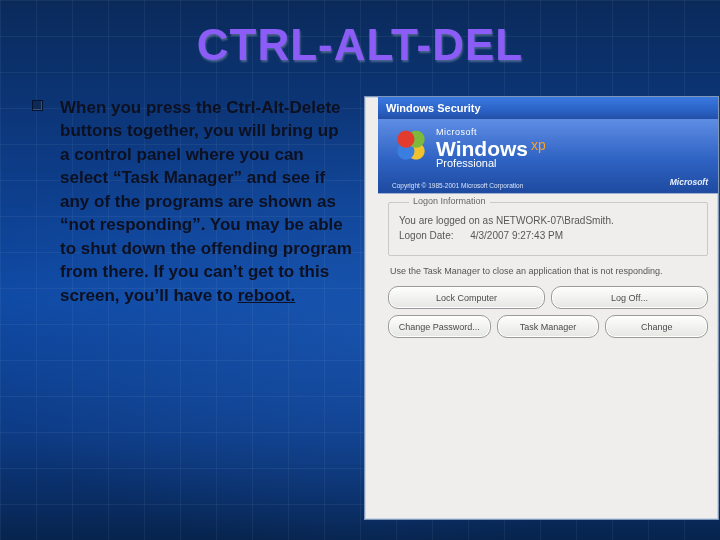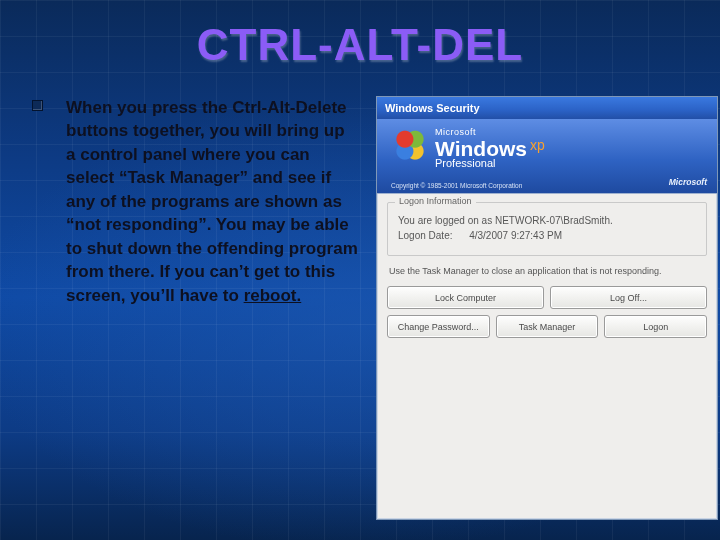--- a/index.html
+++ b/index.html
@@ -27,21 +27,21 @@
     position:absolute;top:20px;left:0;right:0;
     text-align:center;
     font-family:"Arial Black",Arial,sans-serif;
     font-size:44px;font-weight:900;
     letter-spacing:1px;
     color:#8b5cf6;
     text-shadow:1px 2px 2px rgba(255,255,255,.25);
   }
   .content{
     position:absolute;top:96px;left:32px;right:20px;bottom:20px;
-    display:flex;gap:18px;
+    display:flex;gap:12px;
   }
   .bullet-col{flex:0 0 16px;padding-top:4px}
   .bullet{
     width:9px;height:9px;background:#0d2a57;
     border:1px solid #03132e;
     box-shadow:inset -1px -1px 0 rgba(255,255,255,.2);
   }
   .text-col{
     flex:0 0 292px;
     font-size:17px;font-weight:700;color:#0d1020;
@@ -49,20 +49,21 @@
   }
   .text-col .underline{text-decoration:underline}
   .figure-col{flex:1;display:flex;justify-content:flex-end}
 
   
   .wsec{
     width:340px;background:#efeeec;color:#000;
     font-family:Tahoma,Arial,sans-serif;font-size:10px;
     border:1px solid #7f98b8;
     box-shadow:0 0 0 1px #c9d4e4 inset;
+    padding-left:13px;
   }
   .wsec .titlebar{
     height:22px;background:linear-gradient(180deg,#3a79e0 0%,#2b62c6 60%,#224fa7 100%);
     color:#fff;font-weight:700;padding:0 8px;display:flex;align-items:center;font-size:11px;
   }
   .wsec .banner{
     height:74px;position:relative;
     background:linear-gradient(180deg,#5e8de4 0%,#2f63c3 55%,#1e4aa0 100%);
     border-bottom:1px solid #9eb1cf;
   }
@@ -85,30 +86,30 @@
   .banner .wordmark .pro{font-size:11px;margin-top:-2px}
   .banner .copy{position:absolute;left:14px;bottom:4px;font-size:6.5px;color:#d7e3f6}
   .banner .msr{position:absolute;right:10px;bottom:6px;font-size:8.5px;color:#e9f0fb;font-style:italic;font-weight:700}
 
   .wsec .body{padding:8px 10px 10px}
   .group{
     border:1px solid #c9c9c9;border-radius:2px;
     padding:8px 10px 10px;margin-bottom:10px;position:relative;
   }
   .group .legend{
-    position:absolute;top:-7px;left:7px;background:#efeeec;padding:0 4px;
+    position:absolute;top:-7px;left:20px;background:#efeeec;padding:0 4px;
     font-size:9px;color:#666;
   }
   .logon-row{color:#575757;filter:blur(.5px);font-size:10px;margin:4px 0}
   .logon-row b{font-weight:400}
   .taskmgr-note{font-size:9px;color:#555;margin:2px 2px 10px;filter:blur(.35px)}
   .btnrow{display:flex;gap:6px;margin-bottom:6px}
   .btnrow:last-child{margin-bottom:0}
   .xpbtn{
-    flex:1;height:21px;border:1px solid #9a9a9a;border-radius:3px;
+    flex:1;height:21px;border:1px solid #9a9a9a;border-radius:10px;
     background:linear-gradient(180deg,#fefefe 0%,#f3f3f1 45%,#e6e6e3 100%);
     font-size:9px;color:#4b4b4b;display:flex;align-items:center;justify-content:center;
     box-shadow:inset 0 0 0 1px #fff;
     filter:blur(.25px);
   }
 </style>
 </head>
 <body>
 
 <div class="title">CTRL-ALT-DEL</div>
@@ -154,18 +155,18 @@
 
         <div class="taskmgr-note">Use the Task Manager to close an application that is not responding.</div>
 
         <div class="btnrow">
           <div class="xpbtn">Lock Computer</div>
           <div class="xpbtn">Log Off...</div>
         </div>
         <div class="btnrow">
           <div class="xpbtn">Change Password...</div>
           <div class="xpbtn">Task Manager</div>
-          <div class="xpbtn">Logon</div>
+          <div class="xpbtn">Change</div>
         </div>
       </div>
     </div>
   </div>
 </div>
 
 </body></html>

